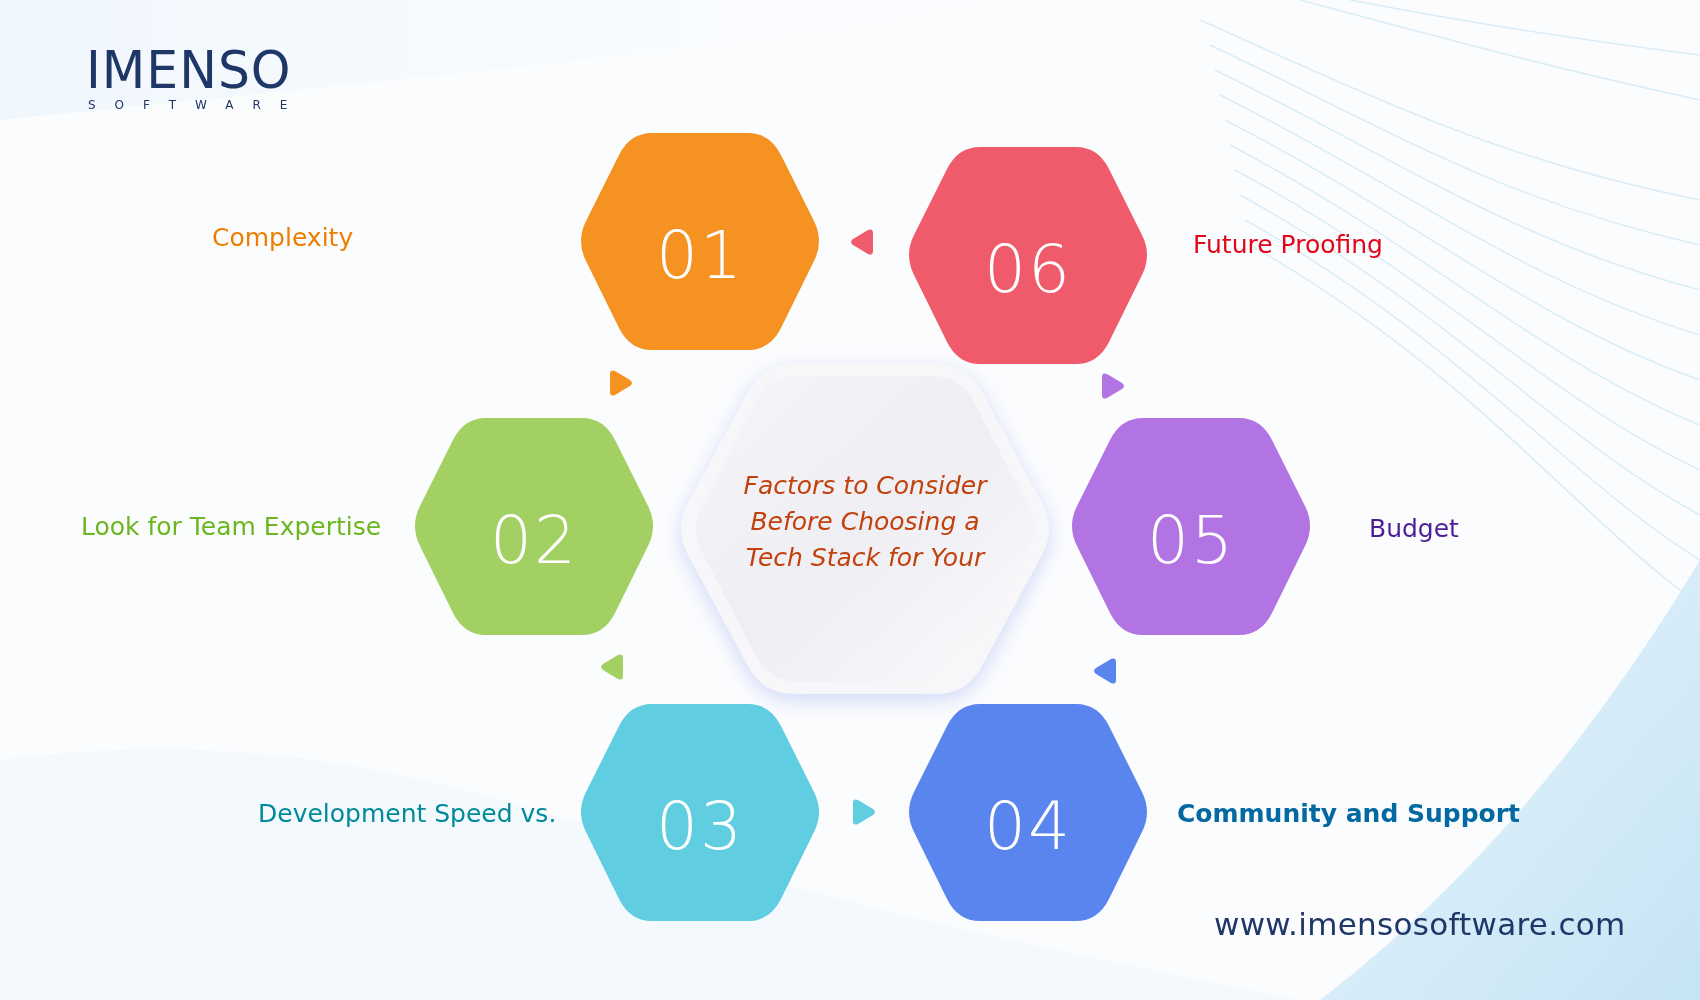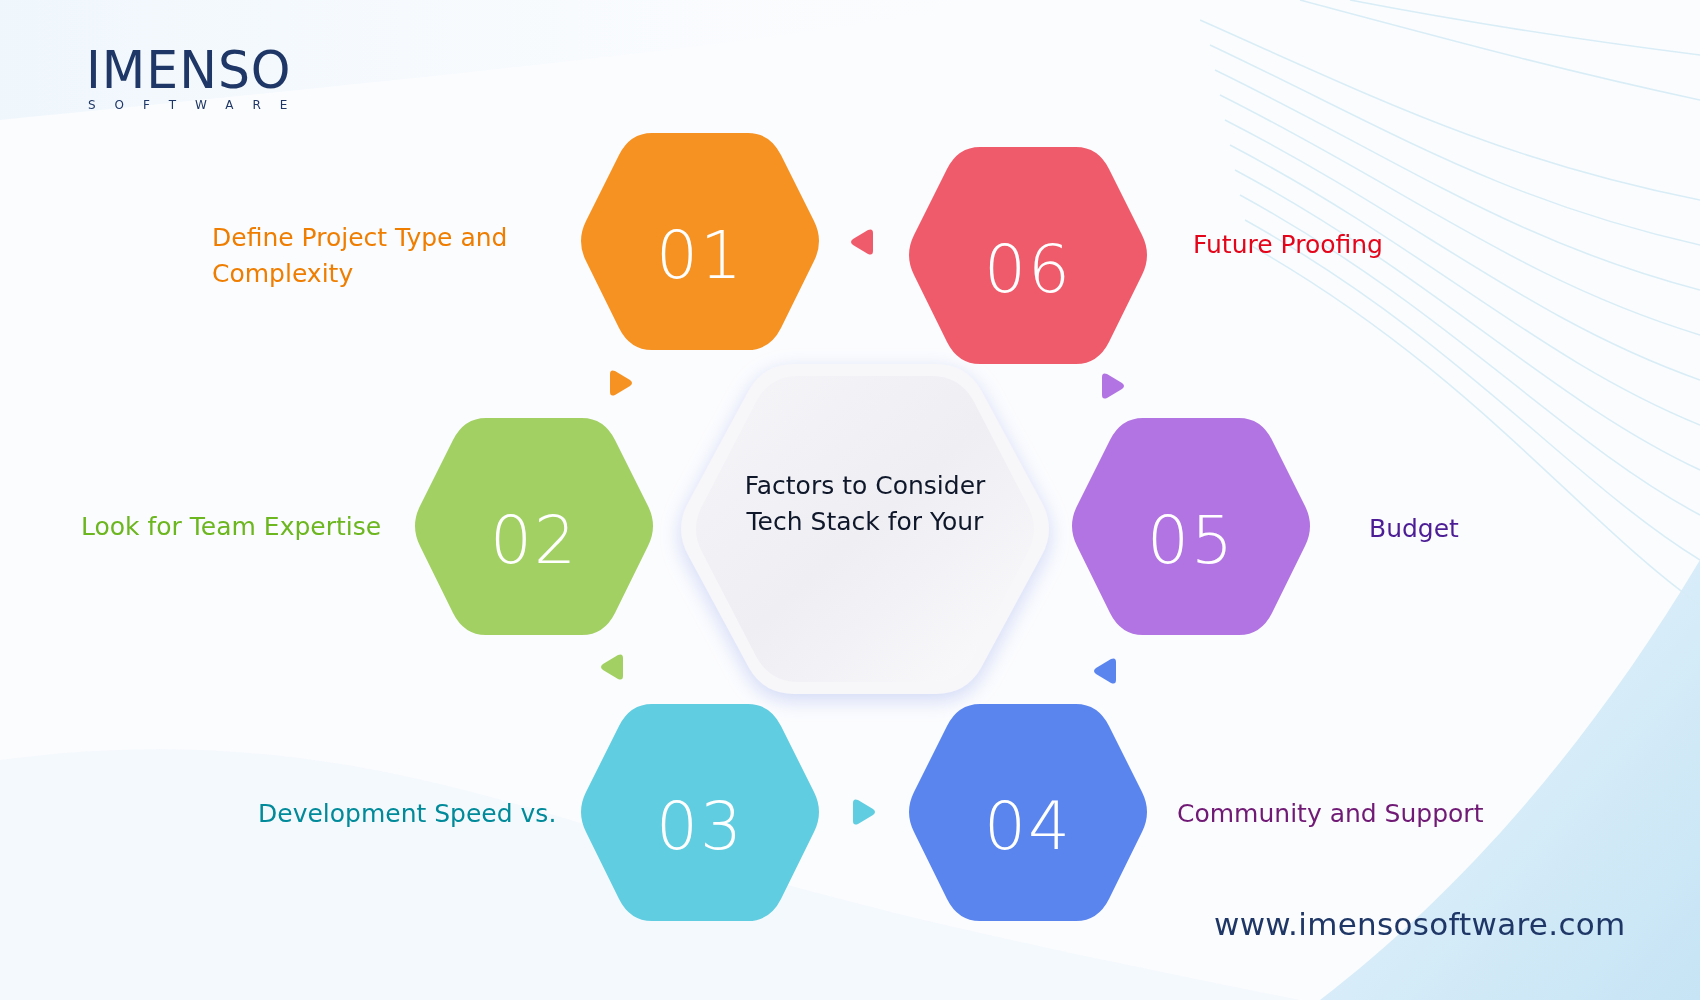--- a/index.html
+++ b/index.html
@@ -28,22 +28,23 @@
     position: relative; color: #ffffff; font-family: "DejaVu Sans", sans-serif;
     font-weight: 200; font-size: 66px; letter-spacing: 2px;
     -webkit-text-stroke: 0px; font-stretch: condensed; margin-top: 28px;
   }
   .center-hex {
     position: absolute; left: 676px; top: 356px; width: 378px; height: 346px; z-index: 1;
   }
   .center-hex svg { position: absolute; inset: 0; overflow: visible; }
   .center-text {
     position: absolute; left: 0; right: 0; top: 112px; text-align: center;
-    font-size: 25px; line-height: 36px; color: #0f172a;
+    font-size: 25px; line-height: 36px; color: #c2410c;
     font-family: "DejaVu Sans", sans-serif;
+    font-style: italic;
   }
   .label {
     position: absolute; font-family: "DejaVu Sans", sans-serif; font-size: 25px;
     line-height: 36px; z-index: 2; white-space: nowrap;
   }
   .arrow { position: absolute; z-index: 2; }
   .url {
     position: absolute; left: 1214px; top: 906px; font-size: 31px;
     font-family: "DejaVu Sans", sans-serif; color: #1f3766; z-index: 2;
     letter-spacing: 0.3px;
@@ -98,20 +99,21 @@
         <stop offset="0" stop-color="#f6f6f9"></stop>
         <stop offset="0.5" stop-color="#eeeef3"></stop>
         <stop offset="1" stop-color="#fbfbfd"></stop>
       </linearGradient>
     </defs>
     <path d="M118 8 L260 8 Q290 8 305 34 L366 147 Q380 173 366 199 L305 312 Q290 338 260 338 L118 338 Q88 338 73 312 L12 199 Q-2 173 12 147 L73 34 Q88 8 118 8 Z" fill="#f7f7fa" filter="url(#glow)"></path>
     <path d="M122 20 L256 20 Q283 20 297 44 L352 150 Q364 173 352 196 L297 302 Q283 326 256 326 L122 326 Q95 326 81 302 L26 196 Q14 173 26 150 L81 44 Q95 20 122 20 Z" fill="url(#cGrad)"></path>
   </svg>
   <div class="center-text">
     <div>Factors to Consider</div>
+    <div>Before Choosing a</div>
     <div>Tech Stack for Your</div>
   </div>
 </div>
 
 <div class="hex" style="left:580px; top:133px;">
   <svg viewBox="0 0 240 217" width="240" height="217">
       <path d="M72 0 L168 0 Q190 0 201 22 L234 88 Q244 108 234 128 L201 195 Q190 217 168 217 L72 217 Q50 217 39 195 L6 128 Q-4 108 6 88 L39 22 Q50 0 72 0 Z" fill="#f69222"></path>
     </svg>
   <span class="hex-num">01</span>
 </div>
@@ -164,30 +166,29 @@
   <path d="M25 6 Q25 1 20 3 L5 12 Q1 15 5 18 L20 27 Q25 29 25 24 Z" fill="#5a85ef"></path>
 </svg>
 <svg class="arrow" style="left:1097px; top:371px;" width="30" height="30" viewBox="0 0 30 30">
   <path d="M5 6 Q5 1 10 3 L25 12 Q29 15 25 18 L10 27 Q5 29 5 24 Z" fill="#b174e2"></path>
 </svg>
 <svg class="arrow" style="left:848px; top:227px;" width="30" height="30" viewBox="0 0 30 30">
   <path d="M25 6 Q25 1 20 3 L5 12 Q1 15 5 18 L20 27 Q25 29 25 24 Z" fill="#f05b6b"></path>
 </svg>
 
 <div class="label" style="left:212px; top:220px; color:#ef7d00;">
-  <div>Define Project Type and</div>
   <div>Complexity</div>
 </div>
 <div class="label" style="left:81px; top:509px; color:#6cb61f;">
   <div>Look for Team Expertise</div>
 </div>
 <div class="label" style="left:258px; top:796px; color:#008a9a;">
   <div>Development Speed vs.</div>
 </div>
-<div class="label" style="left:1177px; top:796px; color:#701a75;">
+<div class="label" style="left:1177px; top:796px; color:#0369a1;font-weight:bold;">
   <div>Community and Support</div>
 </div>
 <div class="label" style="left:1369px; top:511px; color:#4c1d95;">
   <div>Budget</div>
 </div>
 <div class="label" style="left:1193px; top:227px; color:#e4051a;text-align:center;">
   <div>Future Proofing</div>
 </div>
 
 <div class="url">www.imensosoftware.com</div>

